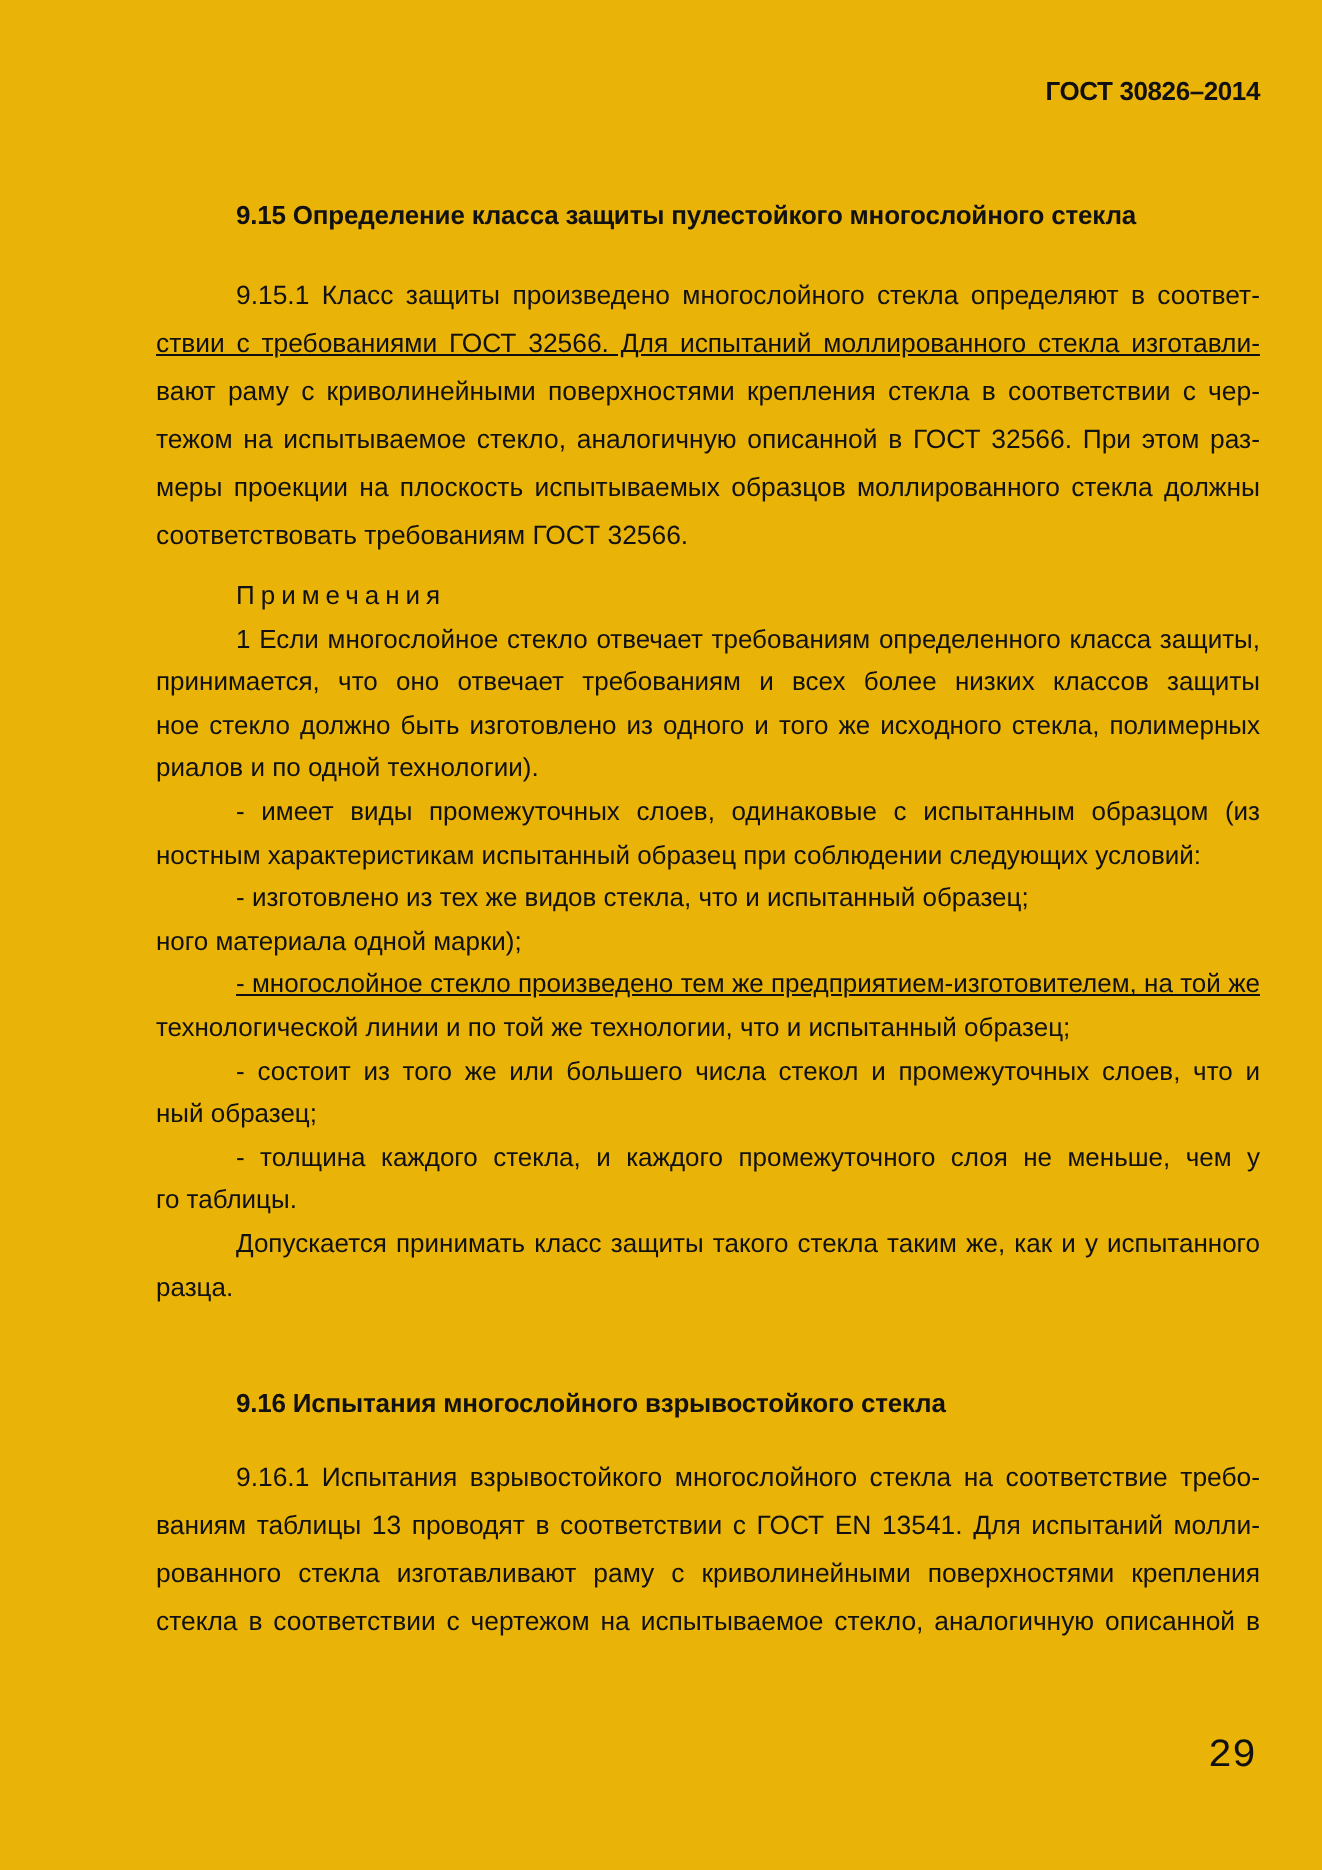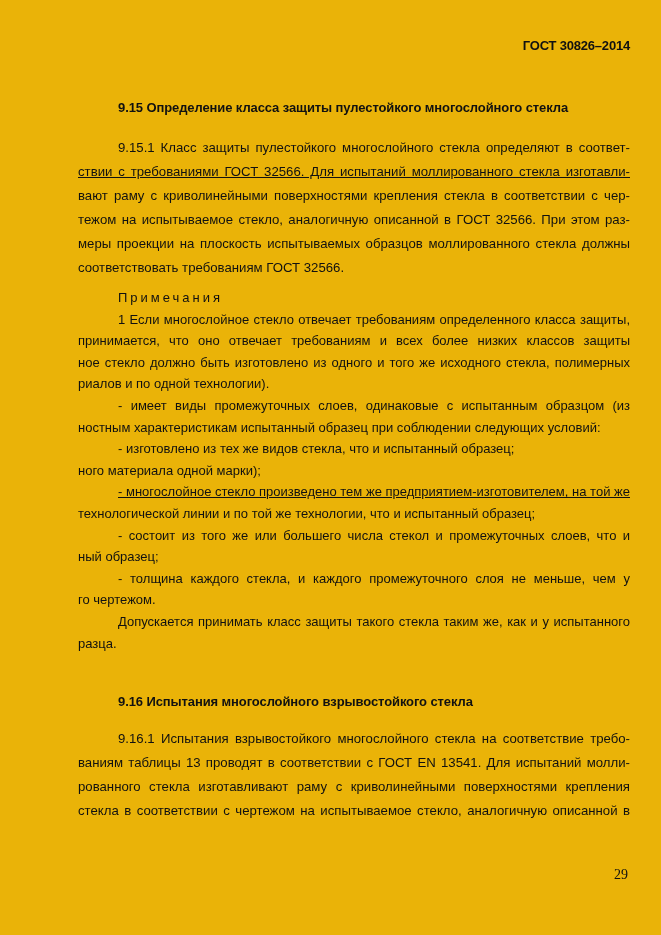--- a/index.html
+++ b/index.html
@@ -7,37 +7,37 @@
   .page { position: absolute; left: 0; top: 0; width: 661px; height: 935px; background: #eab308; }
   .header-code { position: absolute; top: 38px; right: 31px; font-size: 13px; font-weight: bold; letter-spacing: -0.2px; }
   .h { position: absolute; left: 118px; font-size: 13px; font-weight: bold; white-space: nowrap; letter-spacing: -0.1px; }
   .block { position: absolute; left: 78px; width: 552px; }
   .line { display: block; text-align: justify; text-align-last: justify; white-space: nowrap; overflow: visible; }
   .line.last { text-align-last: left; }
   .line.indent { padding-left: 40px; }
   .body-text .line { font-size: 13.2px; height: 24px; line-height: 24px; }
   .note-text .line { font-size: 13px; height: 21.6px; line-height: 21.6px; }
   .spaced { letter-spacing: 3px; }
-  .page-number { position: absolute; right: 33px; top: 867px; font-family: Liberation Serif, serif; font-size: 14px; }
+  .page-number { position: absolute; right: 33px; top: 867px; font-family: Liberation Mono, monospace; font-size: 20px; }
   
   .line > span { display: inline-block; width: 100%; text-align: justify; text-align-last: justify; }
   .line.last > span { text-align-last: left; }
   .line.indent > span { width: 100%; }
 </style>
 </head>
 <body>
 
 <div class="page">
 
   <div class="header-code">ГОСТ 30826–2014</div>
 
   <div class="h" style="top:100px;">9.15 Определение класса защиты пулестойкого многослойного стекла</div>
 
   <div class="block body-text" style="top:136px;">
-    <div class="line indent"><span style="white-space: normal; height: 100%; overflow: hidden;">9.15.1 Класс защиты пулестойкого многослойного стекла определяют в соответ-</span></div>
+    <div class="line indent"><span style="white-space: normal; height: 100%; overflow: hidden;">9.15.1 Класс защиты произведено многослойного стекла определяют в соответ-</span></div>
     <div class="line"><span style="white-space: normal; height: 100%; overflow: hidden; text-decoration: underline;">ствии с требованиями ГОСТ 32566. Для испытаний моллированного стекла изготавли-</span></div>
     <div class="line"><span style="white-space: normal; height: 100%; overflow: hidden;">вают раму с криволинейными поверхностями крепления стекла в соответствии с чер-</span></div>
     <div class="line"><span style="white-space: normal; height: 100%; overflow: hidden;">тежом на испытываемое стекло, аналогичную описанной в ГОСТ 32566. При этом раз-</span></div>
     <div class="line"><span style="white-space: normal; height: 100%; overflow: hidden;">меры проекции на плоскость испытываемых образцов моллированного стекла должны</span></div>
     <div class="line last"><span>соответствовать требованиям ГОСТ 32566.</span></div>
   </div>
 
   <div class="block note-text" style="top:287px;">
     <div class="line indent last"><span class="spaced">Примечания</span></div>
     <div id="notes-lines">
@@ -47,21 +47,21 @@
         <div class="line last"><span>риалов и по одной технологии).</span></div>
         <div class="line indent"><span style="white-space: normal; height: 100%; overflow: hidden;">- имеет виды промежуточных слоев, одинаковые с испытанным образцом (из полимер-</span></div>
         <div class="line last"><span>ностным характеристикам испытанный образец при соблюдении следующих условий:</span></div>
         <div class="line indent last"><span>- изготовлено из тех же видов стекла, что и испытанный образец;</span></div>
         <div class="line last"><span>ного материала одной марки);</span></div>
         <div class="line indent"><span style="white-space: normal; height: 100%; overflow: hidden; text-decoration: underline;">- многослойное стекло произведено тем же предприятием-изготовителем, на той же</span></div>
         <div class="line last"><span>технологической линии и по той же технологии, что и испытанный образец;</span></div>
         <div class="line indent"><span style="white-space: normal; height: 100%; overflow: hidden;">- состоит из того же или большего числа стекол и промежуточных слоев, что и испытан-</span></div>
         <div class="line last"><span>ный образец;</span></div>
         <div class="line indent"><span style="white-space: normal; height: 100%; overflow: hidden;">- толщина каждого стекла, и каждого промежуточного слоя не меньше, чем у испытанно-</span></div>
-        <div class="line last"><span>го чертежом.</span></div>
+        <div class="line last"><span>го таблицы.</span></div>
         <div class="line indent"><span style="white-space: normal; height: 100%; overflow: hidden;">Допускается принимать класс защиты такого стекла таким же, как и у испытанного об-</span></div>
         <div class="line last"><span>разца.</span></div>
       </div>
   </div>
 
   <div class="h" style="top:694px;">9.16 Испытания многослойного взрывостойкого стекла</div>
 
   <div class="block body-text" style="top:727px;">
     <div class="line indent"><span style="white-space: normal; height: 100%; overflow: hidden;">9.16.1 Испытания взрывостойкого многослойного стекла на соответствие требо-</span></div>
     <div class="line"><span style="white-space: normal; height: 100%; overflow: hidden;">ваниям таблицы 13 проводят в соответствии с ГОСТ EN 13541. Для испытаний молли-</span></div>

